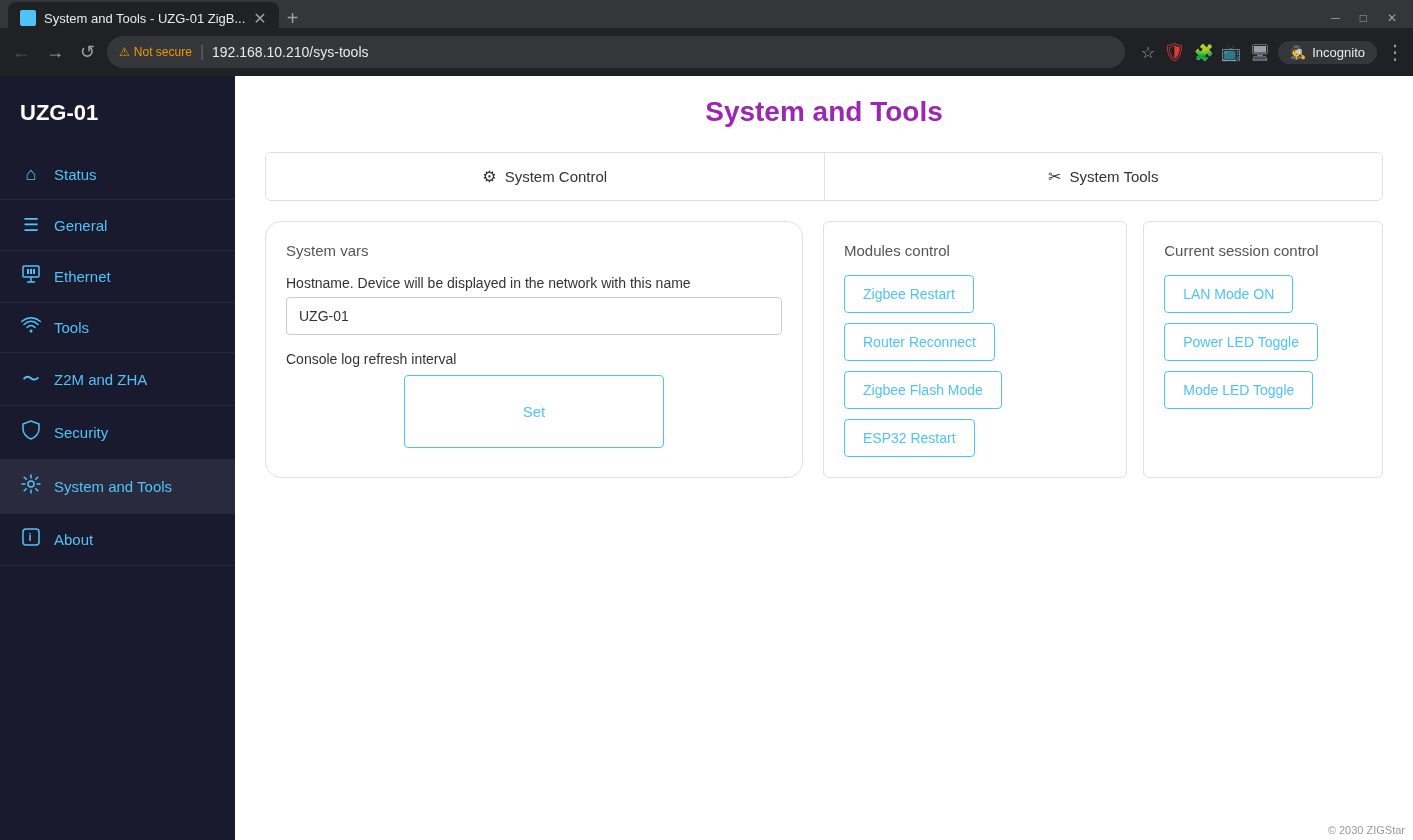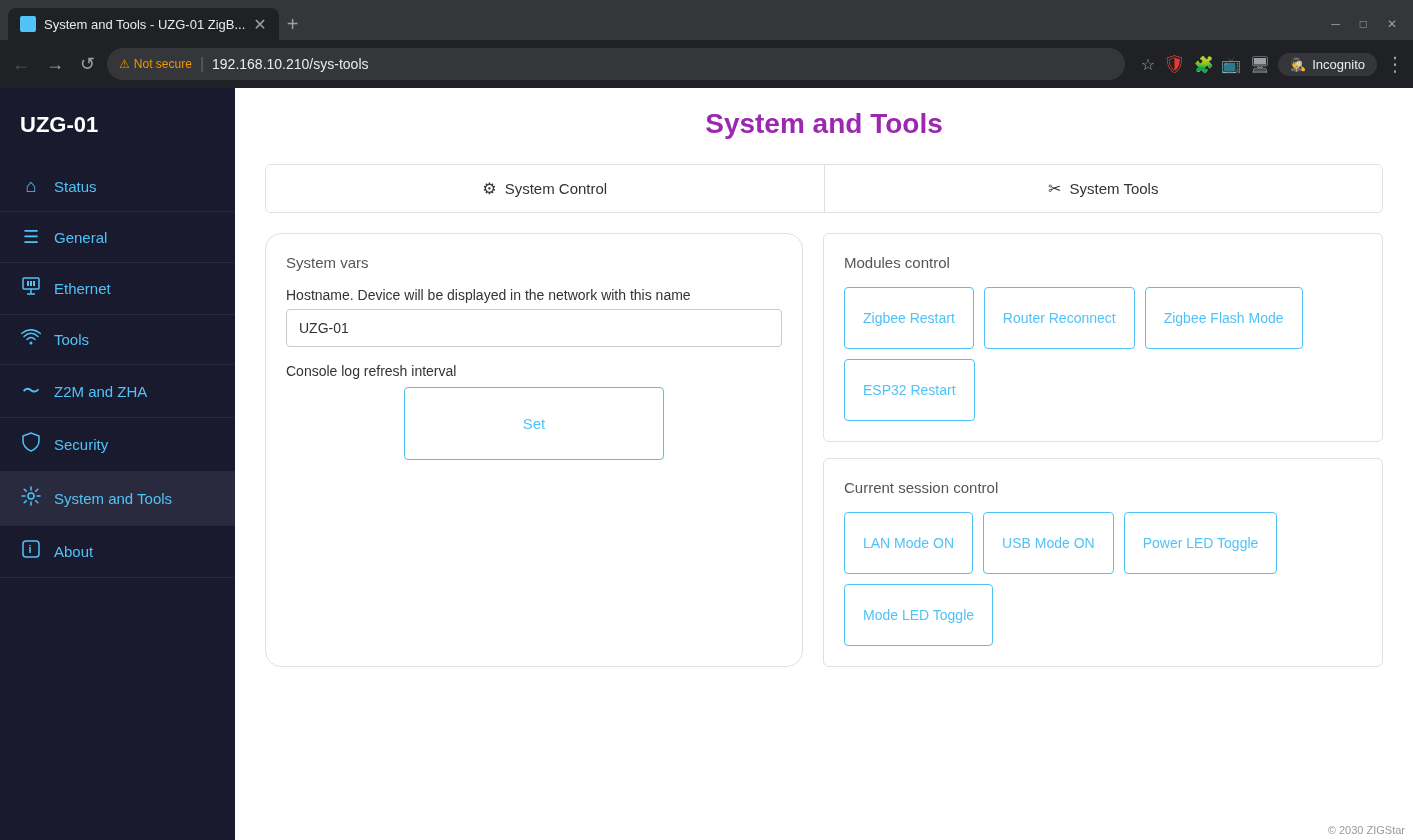--- a/index.html
+++ b/index.html
@@ -8,21 +8,21 @@
     
     .browser-chrome {
       background: #202124;
       flex-shrink: 0;
     }
     .tab-bar {
       display: flex;
       align-items: center;
       padding: 8px 8px 0 8px;
       background: #35363a;
-      height: 40px;
+      height: 28px;
     }
     .tab {
       display: flex;
       align-items: center;
       background: #202124;
       color: #e8eaed;
       padding: 0 12px;
       height: 32px;
       border-radius: 8px 8px 0 0;
       font-size: 13px;
@@ -202,40 +202,40 @@
       font-size: 15px;
       cursor: pointer;
       text-align: center;
     }
 
     
     .right-panel {
       width: 560px;
       flex-shrink: 0;
       display: flex;
-      flex-direction: column;
+      flex-direction: row;
       gap: 16px;
     }
     .module-box {
       border: 1px solid #e0e0e0;
       border-radius: 6px;
       padding: 20px;
     }
     .module-box-title {
       font-size: 15px;
       color: #555;
       margin-bottom: 16px;
     }
     .btn-group {
       display: flex;
       flex-wrap: wrap;
       gap: 10px;
     }
     .module-btn {
-      padding: 22px 18px;
+      padding: 10px 18px;
       border: 1px solid #4fc3f7;
       border-radius: 4px;
       background: #fff;
       color: #4fc3f7;
       font-size: 14px;
       cursor: pointer;
     }
 
     
     .footer {
@@ -394,21 +394,20 @@
             <button class="module-btn">Router Reconnect</button>
             <button class="module-btn">Zigbee Flash Mode</button>
             <button class="module-btn">ESP32 Restart</button>
           </div>
         </div>
 
         <div class="module-box">
           <div class="module-box-title">Current session control</div>
           <div class="btn-group">
             <button class="module-btn">LAN Mode ON</button>
-            <button class="module-btn">USB Mode ON</button>
             <button class="module-btn">Power LED Toggle</button>
             <button class="module-btn">Mode LED Toggle</button>
           </div>
         </div>
 
       </div>
     </div>
   </main>
 </div>
 

